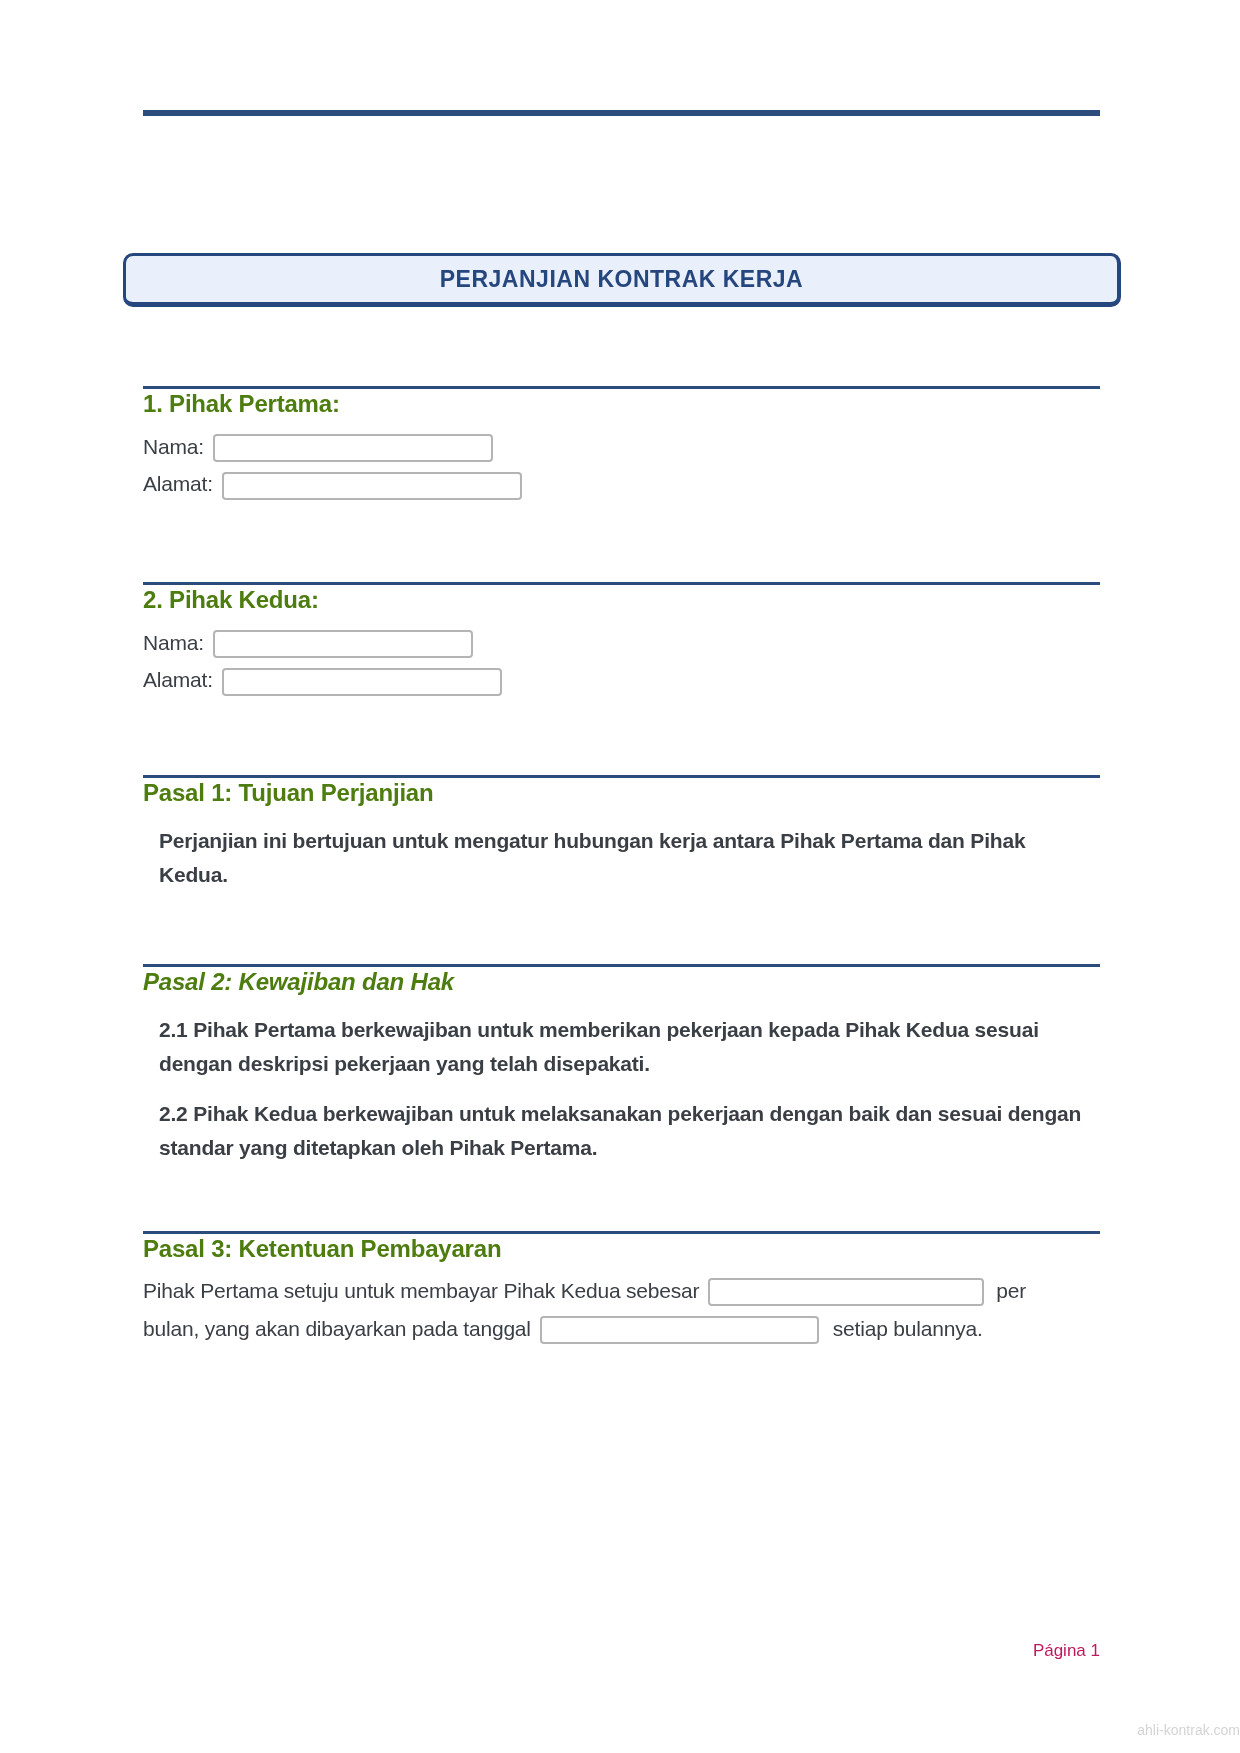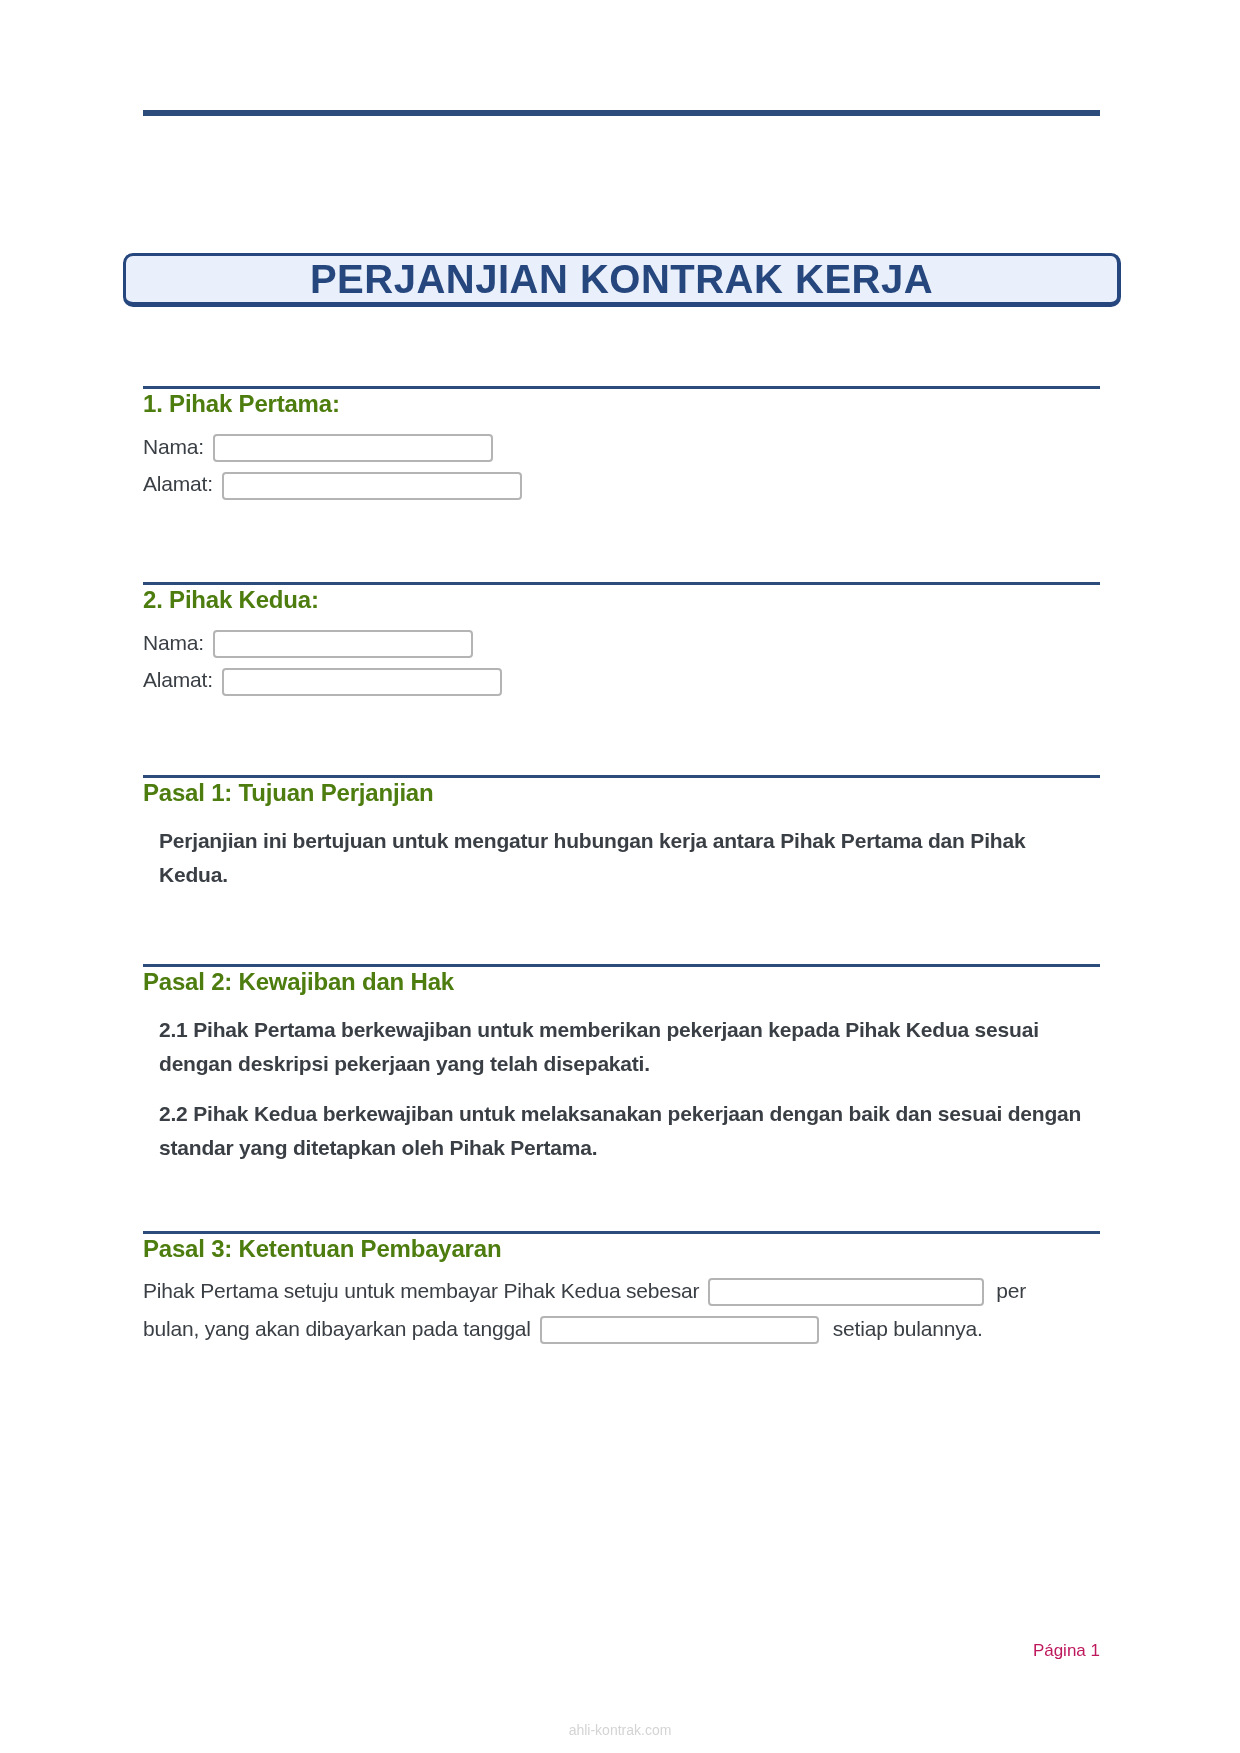--- a/index.html
+++ b/index.html
@@ -29,21 +29,21 @@
     border: 3px solid #26477e;
     border-right-width: 4px;
     border-bottom-width: 5px;
     border-radius: 10px;
     display: flex;
     align-items: center;
     justify-content: center;
   }
   .title-box h1 {
     margin: 8px;
-    font-size: 40px;
+    font-size: 23px;
     font-weight: bold;
     letter-spacing: 0.5px;
     color: #26477e;
   }
 
   .body-text {
     font-size: 21px;
     line-height: 34px;
     color: #3a3f45;
     letter-spacing: -0.2px;
@@ -62,21 +62,21 @@
     margin: 0;
     font-size: 24px;
     font-weight: bold;
     line-height: 30px;
     color: #4d7c0f;
     letter-spacing: -0.2px;
   }
   .mt14 { margin-top: 14px; }
   .mt16 { margin-top: 16px; }
   .mt17 { margin-top: 17px; }
-  .mt18 { margin-top: 18px; }
+  .mt18 { margin-top: 18px; font-style: italic; }
 
   .field-row {
     font-size: 21px;
     line-height: 30px;
     color: #3a3f45;
     letter-spacing: -0.2px;
   }
   .r1 { margin-top: 13px; }
   .r2 { margin-top: 7px; }
 
@@ -112,21 +112,21 @@
     top: 1641px;
     right: 140px;
     font-size: 17px;
     color: #be185d;
   }
   .watermark {
     position: absolute;
     top: 1722px;
     left: 0;
     right: 0;
-    text-align: center;
+    text-align: right;
     font-size: 14px;
     color: #d4d4d4;
   }
 </style>
 </head>
 <body>
 
 <div class="page">
   <div class="content">
 

